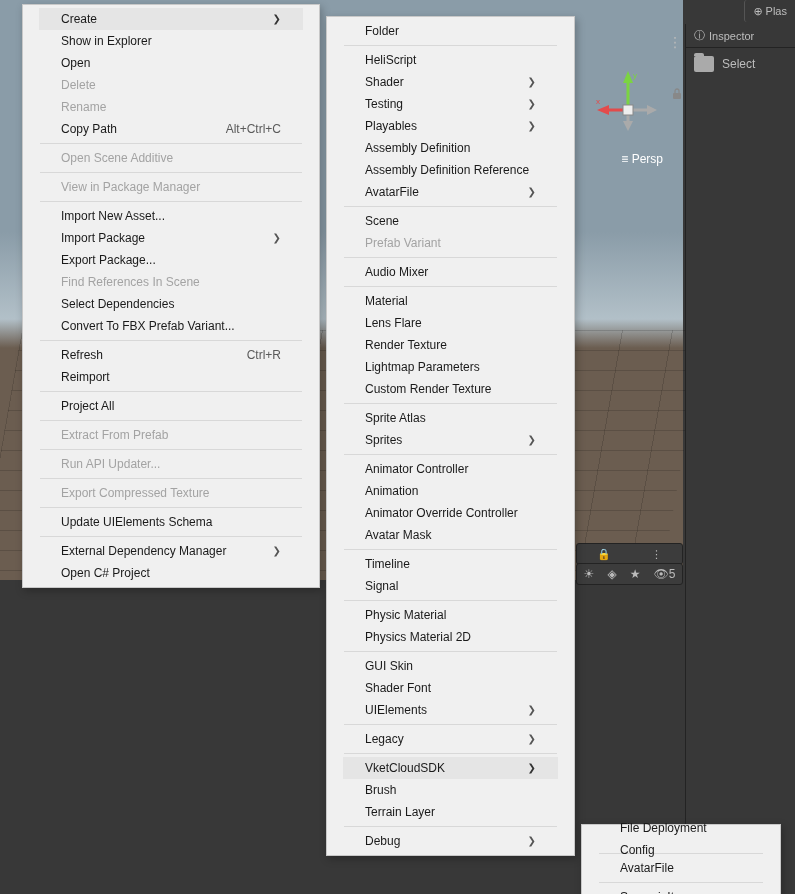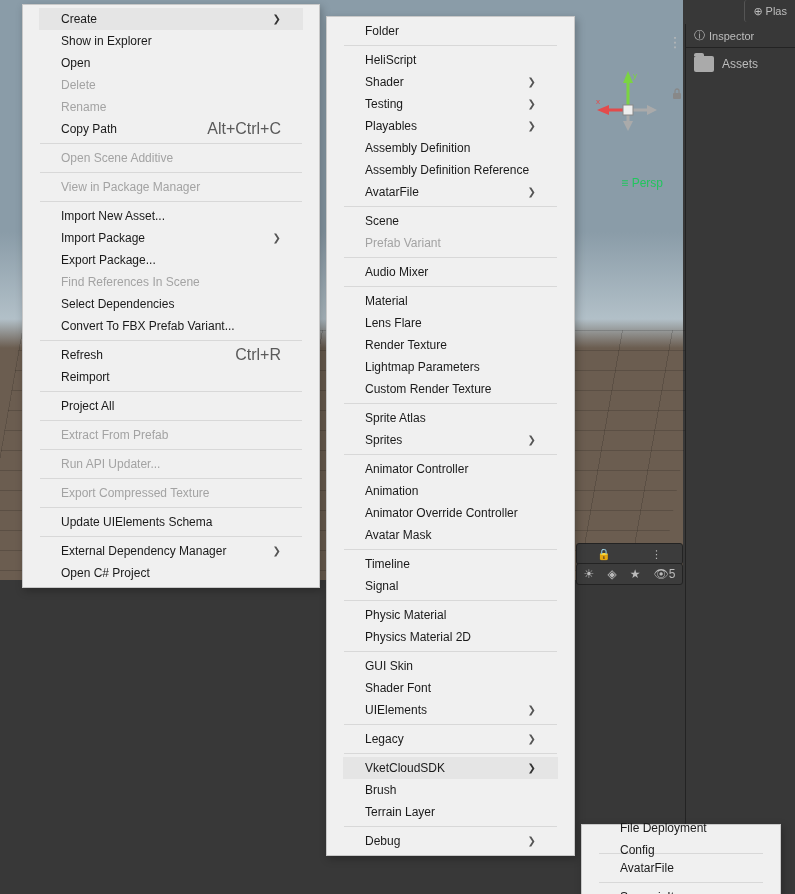--- a/index.html
+++ b/index.html
@@ -16,21 +16,21 @@
       background-image:
         repeating-linear-gradient(to right, rgba(0,0,0,0.3) 0px, rgba(0,0,0,0.3) 1px, transparent 1px, transparent 50px),
         repeating-linear-gradient(to bottom, rgba(0,0,0,0.3) 0px, rgba(0,0,0,0.3) 1px, transparent 1px, transparent 20px);
       z-index: 2; transform: skewX(-10deg);
       opacity: .5;
     }
     .gizmo {
       position: absolute; right: 132px; top: 65px; width: 70px; height: 70px; z-index: 3;
     }
     .gizmo svg { width: 100%; height: 100%; }
-    .persp { position: absolute; right: 132px; top: 176px; color: #22c55e; font-size: 12px; z-index: 3; }
+    .persp { position: absolute; right: 132px; top: 152px; color: #ffffff; font-size: 12px; z-index: 3; }
 
     
     .toolbar-plas {
       position: absolute; right: 0; top: 0; height: 22px; background: #383838; color: #bdbdbd;
       font-size: 11px; padding: 3px 8px; border-left: 1px solid #555; z-index: 4; border-radius: 3px 0 0 3px;
       display: flex; align-items: center; gap: 3px;
     }
 
     
     .inspector-panel {
@@ -73,21 +73,21 @@
     .cm2 { left: 326px; top: 16px; width: 249px; }
     .cm3 { left: 581px; top: 788px; width: 200px; margin-top: 36px; }
 
     .menu-item {
       display: flex; align-items: center; justify-content: space-between;
       padding: 0 22px; height: 22px; color: #1a1a1a; cursor: default;
       line-height: 22px;
     }
     .menu-item.hover { background: #e5e5e5; }
     .menu-item.disabled { color: #a3a3a3; }
-    .menu-item .shortcut { color: #5a5a5a; font-size: 16px; }
+    .menu-item .shortcut { color: #5a5a5a; font-size: 12px; }
     .menu-sep { height: 1px; background: #d8d8d8; margin: 3px 1px; }
     .chev { font-size: 10px; color: #555; margin-left: 8px; }
     .menu-item.hover .chev { color: #333; }
   </style>
 </head>
 <body>
 
 <div class="scene-bg"></div>
 <div class="ground-grid"></div>
 
@@ -117,21 +117,21 @@
 
 <div class="toolbar-plas">⊕<span>Plas</span></div>
 
 <div class="inspector-panel">
   <div class="inspector-tab">
     <span>ⓘ</span>
     <span>Inspector</span>
   </div>
   <div class="inspector-body">
     <div class="folder-icon"></div>
-    <span>Assets</span>
+    <span>Select</span>
   </div>
 </div>
 
 <div class="scene-footer">
   <span>🔒</span>
   <span>⋮</span>
 </div>
 <div class="scene-footer2">
   <span>☀</span>
   <span>◈</span>

